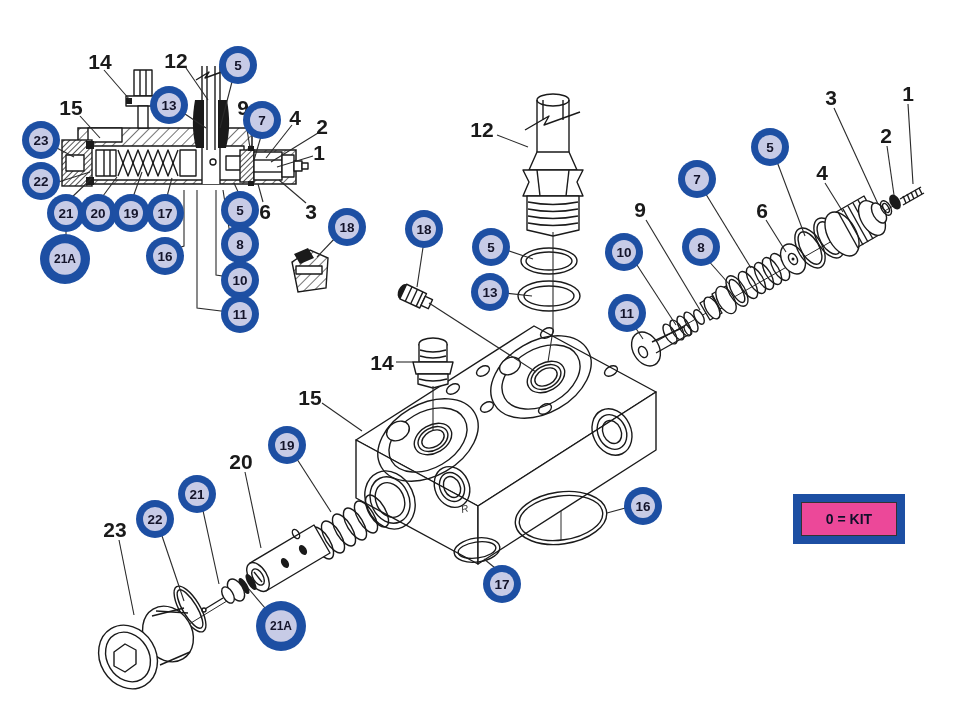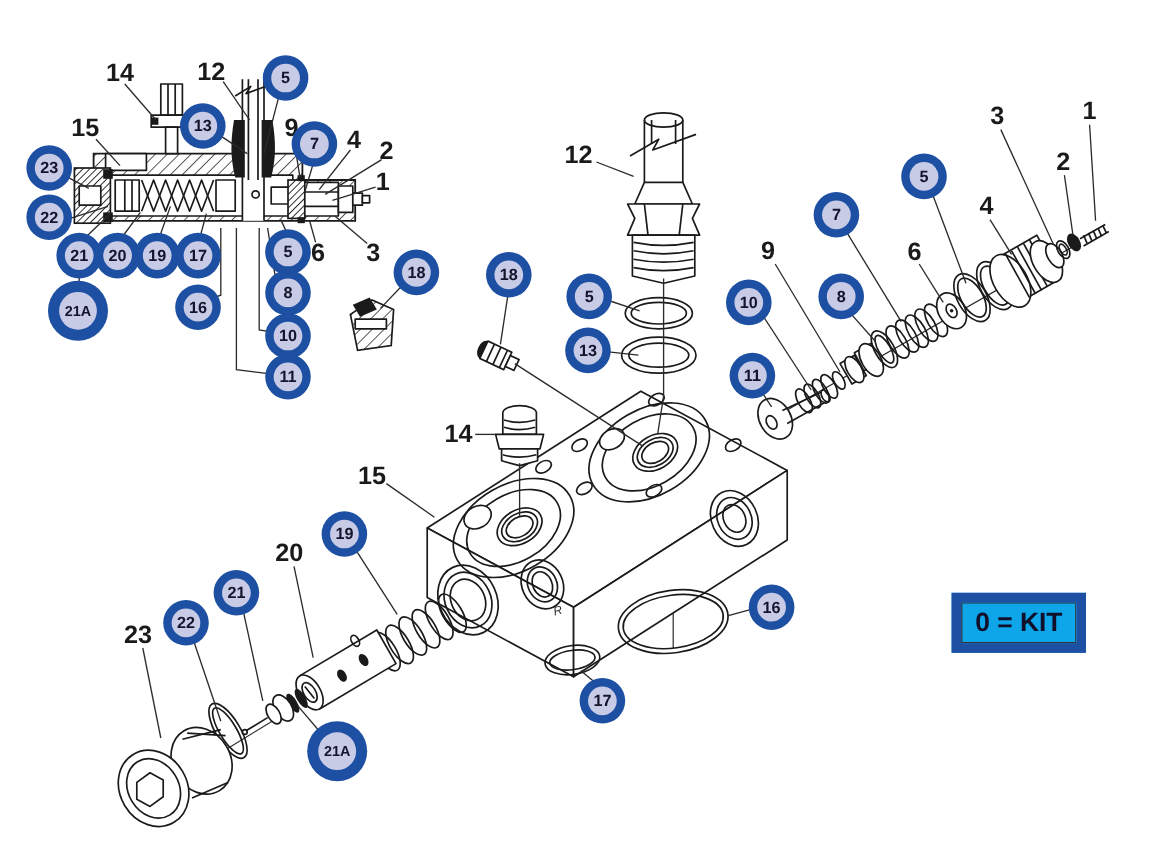--- a/index.html
+++ b/index.html
@@ -7,22 +7,22 @@
         font-family:"Liberation Sans", sans-serif;}
   svg{position:absolute;left:0;top:0;}
   .ln{fill:none;stroke:#1a1a1a;stroke-width:1.4;stroke-linejoin:round;}
   .fw{fill:#ffffff;stroke:#1a1a1a;stroke-width:1.4;stroke-linejoin:round;}
   .fb{fill:#1a1a1a;stroke:none;}
   .thin{fill:none;stroke:#2a2a2a;stroke-width:1;}
   .leader{fill:none;stroke:#2a2a2a;stroke-width:1.1;}
   .plain-label{font-family:"Liberation Sans",sans-serif;font-weight:bold;font-size:21px;fill:#1a1a1a;}
   .kit-label{font-family:"Liberation Sans",sans-serif;font-weight:bold;fill:#14142a;}
   #legend{position:absolute;left:793px;top:494px;width:96px;height:34px;
-          border:8px solid #1d4fa3;background:#0ea5e9;box-shadow:inset 0 0 0 1px #333;
-          text-align:center;line-height:34px;font-weight:bold;font-size:22px;color:#10102a;
+          border:8px solid #1d4fa3;background:#ec4899;box-shadow:inset 0 0 0 1px #333;
+          text-align:center;line-height:34px;font-weight:bold;font-size:14px;color:#10102a;
           font-family:"Liberation Sans",sans-serif;}
 </style>
 </head>
 <body>
 
 <div id="page">
 <svg width="959" height="722" viewBox="0 0 959 722">
   <defs>
     <pattern id="hatch" patternUnits="userSpaceOnUse" width="7" height="7" patternTransform="rotate(45)">
       <rect width="7" height="7" fill="#ffffff"></rect>

